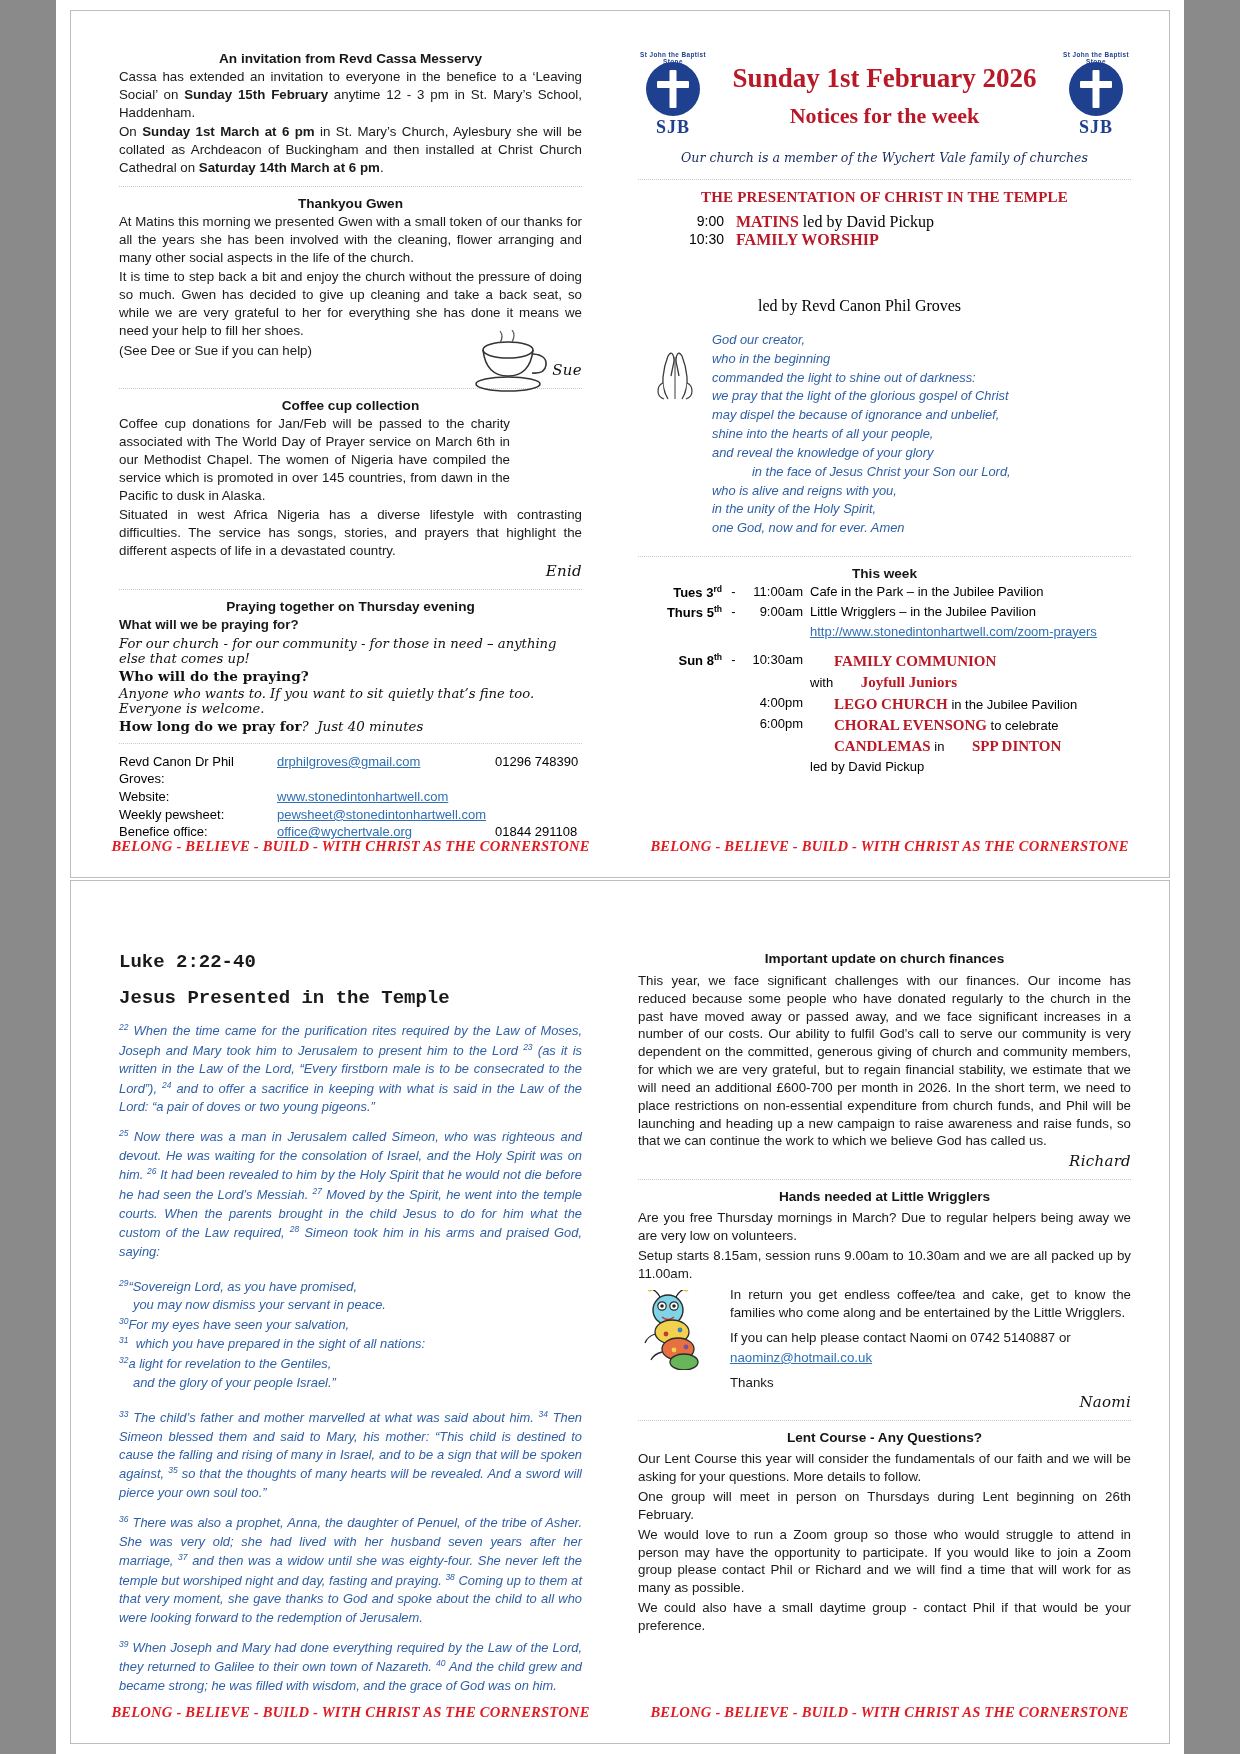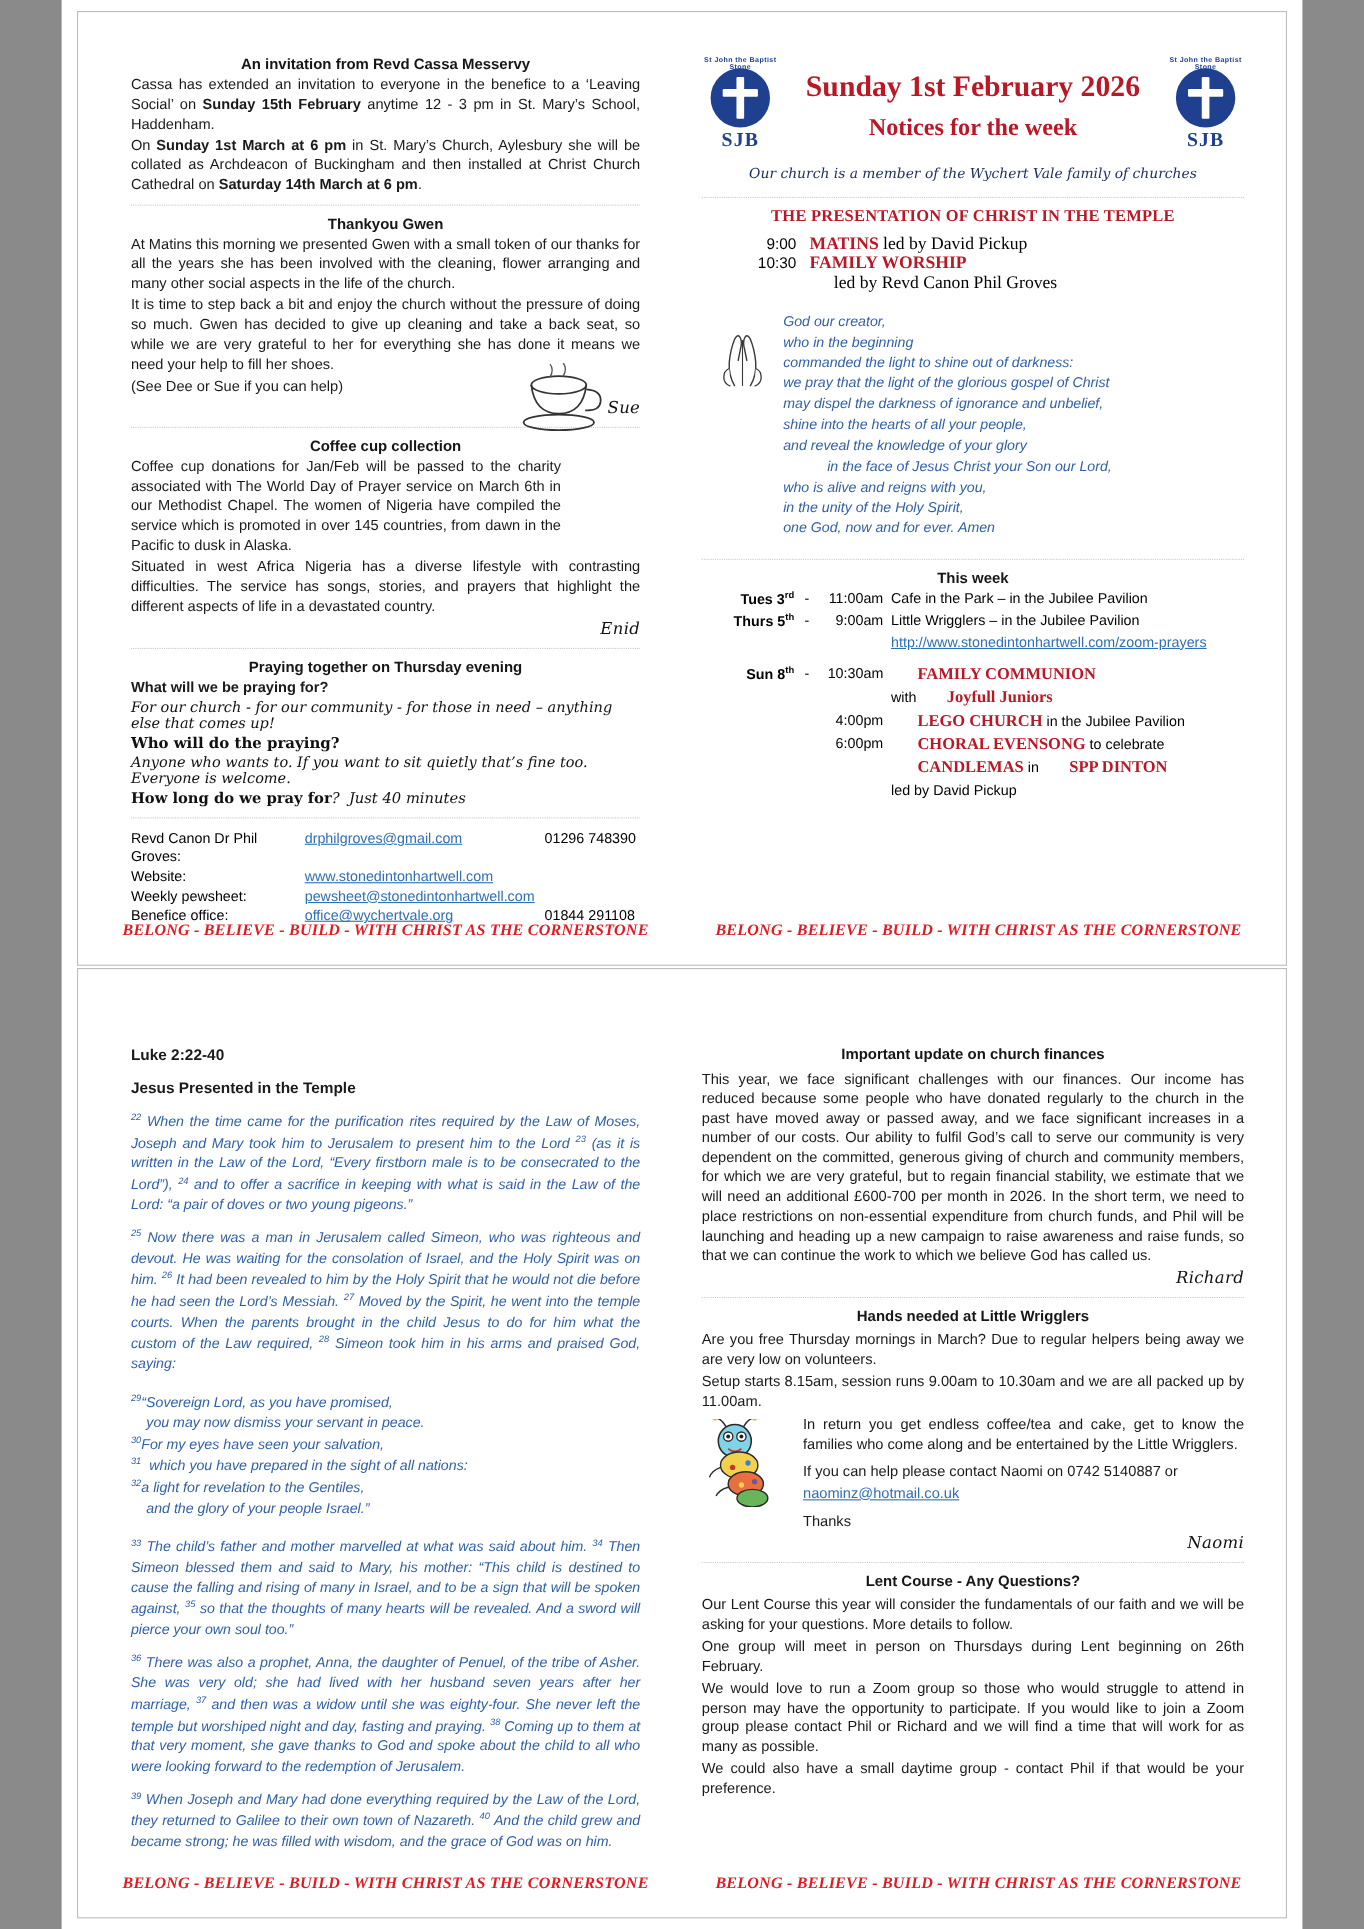--- a/index.html
+++ b/index.html
@@ -75,21 +75,21 @@
 
   .footer{font-family:"Liberation Serif",serif;font-style:italic;font-weight:bold;
      font-size:14.6px;color:#e11b22;text-align:center;letter-spacing:.2px;
      position:absolute;left:0;right:0;bottom:22px;}
   .col-l .footer{left:30px;right:20px;}
   .col-r .footer{left:10px;right:20px;}
 
   
   .scr{font-size:12.9px;font-style:italic;color:#2f5fa8;line-height:1.42;text-align:justify;}
   .scr sup{font-style:italic;}
-  .scr-head{font-weight:bold;font-size:14px;color:#1a1a1a;font-style:normal;}
+  .scr-head{font-weight:bold;font-size:19px;color:#1a1a1a;font-style:normal;font-family:Liberation Mono, monospace;}
 
   .cup{position:absolute;right:30px;top:365px;width:78px;height:70px;}
   .bug{width:92px;flex:0 0 92px;padding-top:4px;}
   .flexrow{display:flex;}
 </style>
 </head>
 <body>
 
 <div class="page">
 
@@ -204,41 +204,41 @@
           <div class="row">
             <div class="tm">9:00</div>
             <div class="nm">
               <span class="big">MATINS</span><span> led by David Pickup</span>
             </div>
           </div>
           <div class="row">
             <div class="tm">10:30</div>
             <div class="nm">
               <span class="big">FAMILY WORSHIP</span>
-              <div style="padding-left:22px;">led by Revd Canon Phil Groves</div>
+              <div style="padding-left:22px;margin-top:48px;">led by Revd Canon Phil Groves</div>
             </div>
           </div>
         </div>
 
         <div class="prayer-wrap">
           <div class="hands">
             <svg width="48" height="54" viewBox="0 0 48 54">
               <path d="M17 50 q-6 -10 -5 -22 q1 -11 5 -21 q3 -5 5 -1 q2 4 0 11 l-2 10" fill="#fff" stroke="#3b3b3b" stroke-width="1.3"></path>
               <path d="M31 50 q6 -10 5 -22 q-1 -11 -5 -21 q-3 -5 -5 -1 q-2 4 0 11 l2 10" fill="#fff" stroke="#3b3b3b" stroke-width="1.3"></path>
               <path d="M12 34 q-5 2 -5 8 q0 6 6 8" fill="#fff" stroke="#3b3b3b" stroke-width="1.2"></path>
               <path d="M36 34 q5 2 5 8 q0 6 -6 8" fill="#fff" stroke="#3b3b3b" stroke-width="1.2"></path>
               <path d="M24 8 v42" stroke="#3b3b3b" stroke-width="1"></path>
             </svg>
           </div>
           <div class="prayer">
             <div>God our creator,</div>
             <div>who in the beginning</div>
             <div>commanded the light to shine out of darkness:</div>
             <div>we pray that the light of the glorious gospel of Christ</div>
-            <div>may dispel the darkness of ignorance and unbelief,</div>
+            <div>may dispel the because of ignorance and unbelief,</div>
             <div>shine into the hearts of all your people,</div>
             <div>and reveal the knowledge of your glory</div>
             <div class="ind">in the face of Jesus Christ your Son our Lord,</div>
             <div>who is alive and reigns with you,</div>
             <div>in the unity of the Holy Spirit,</div>
             <div>one God, now and for ever. Amen</div>
           </div>
         </div>
 
         <div class="dotted" style="margin-top:18px;"></div>

